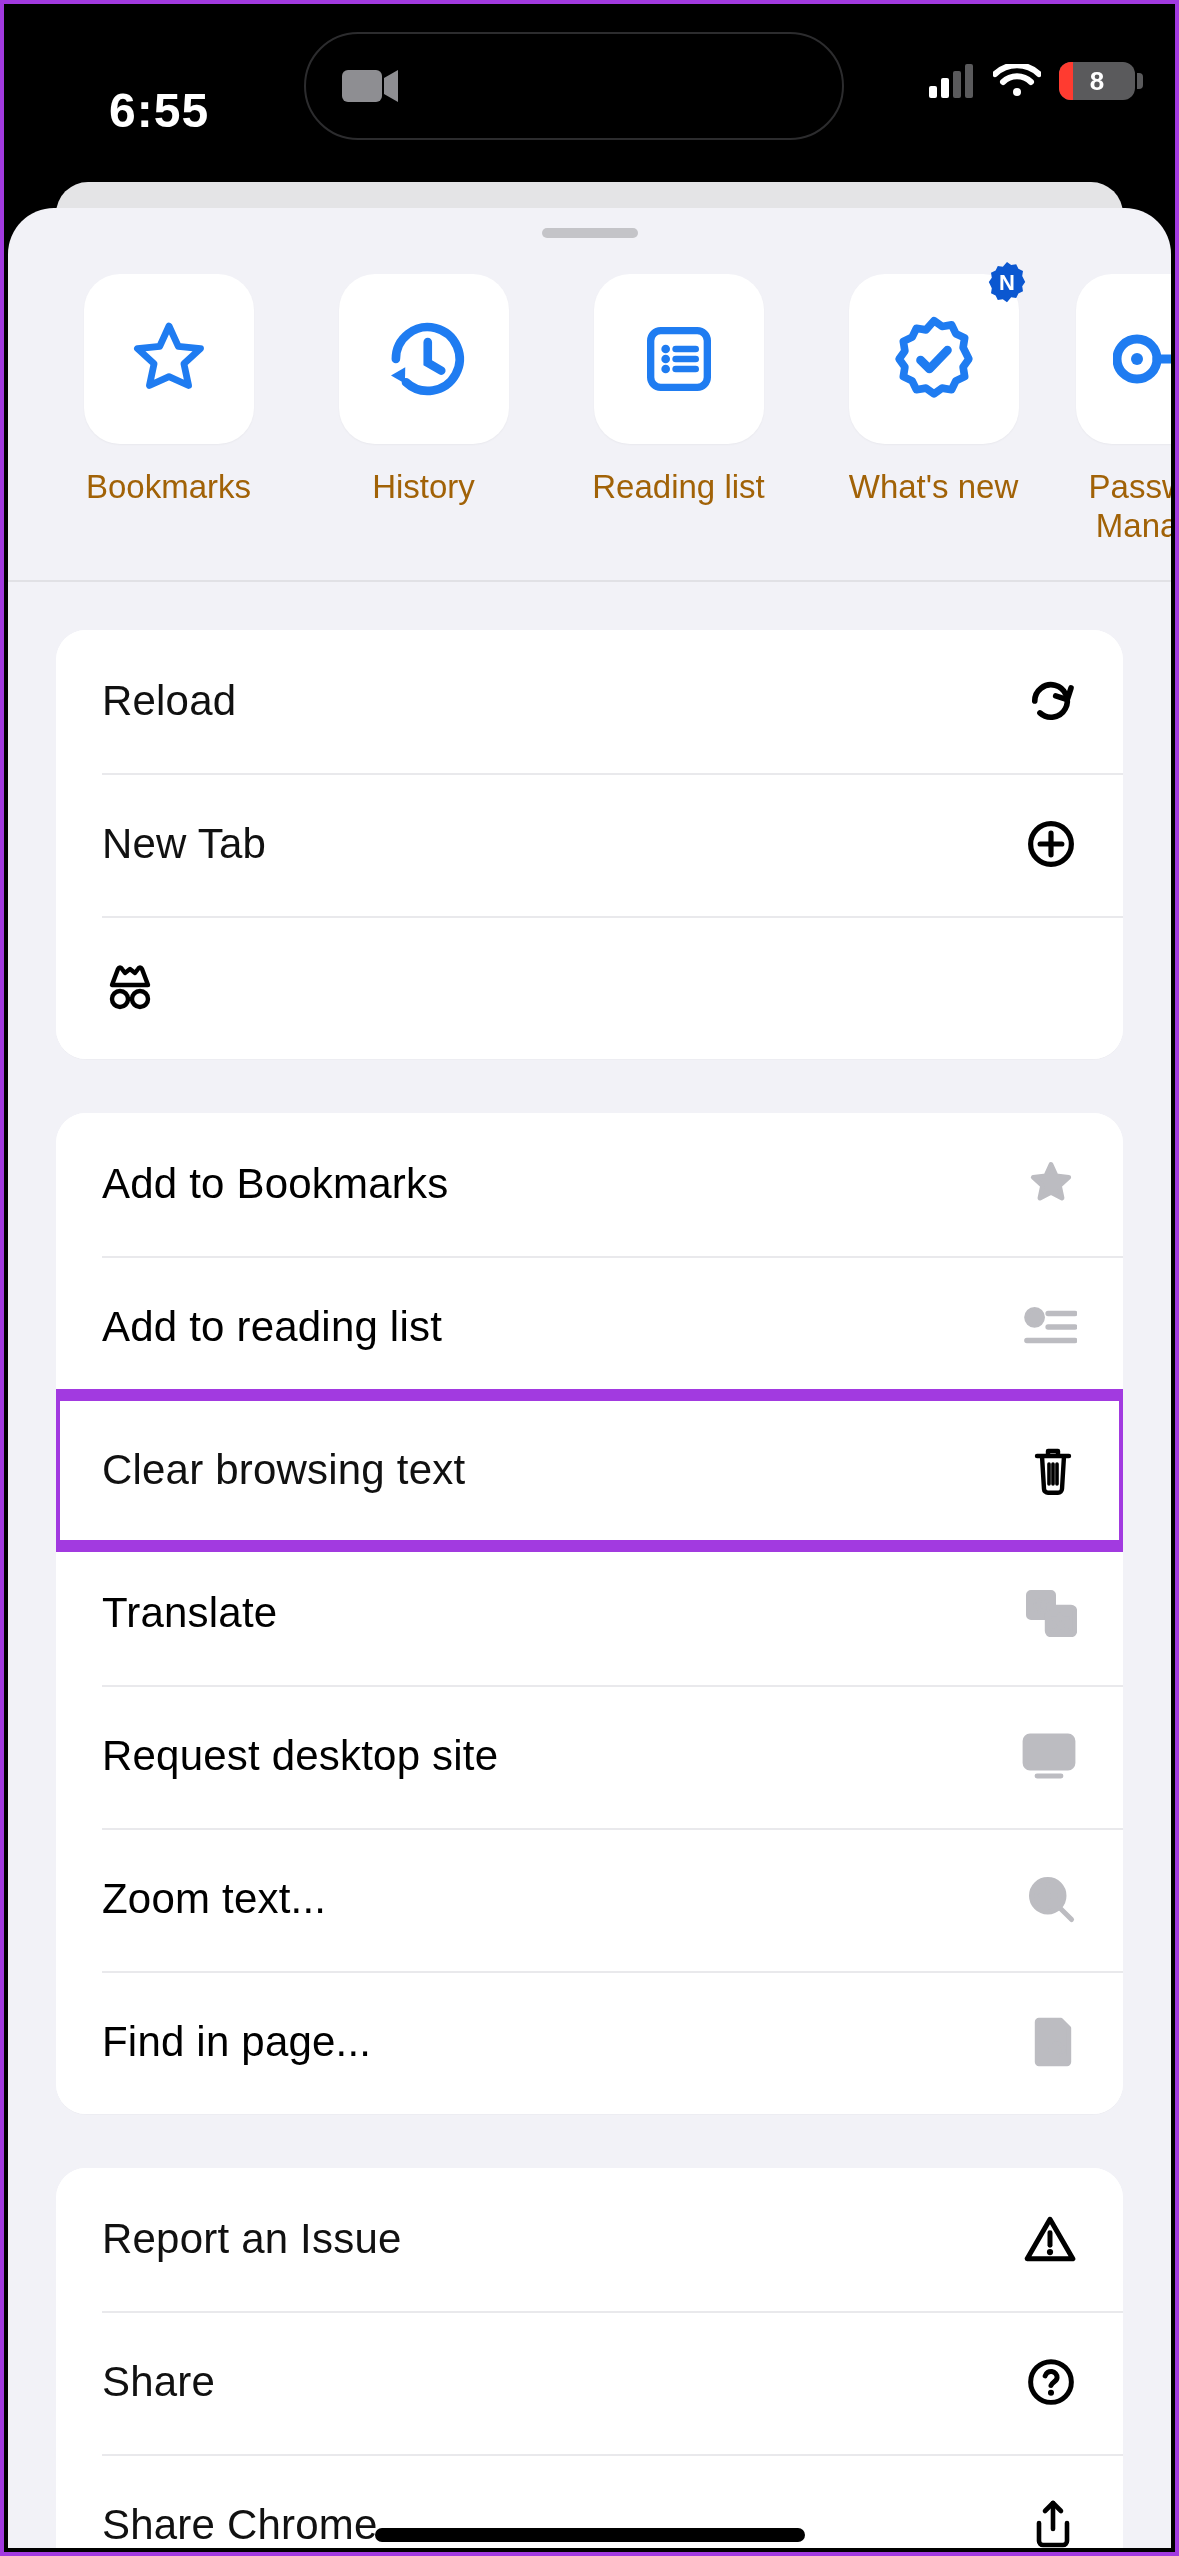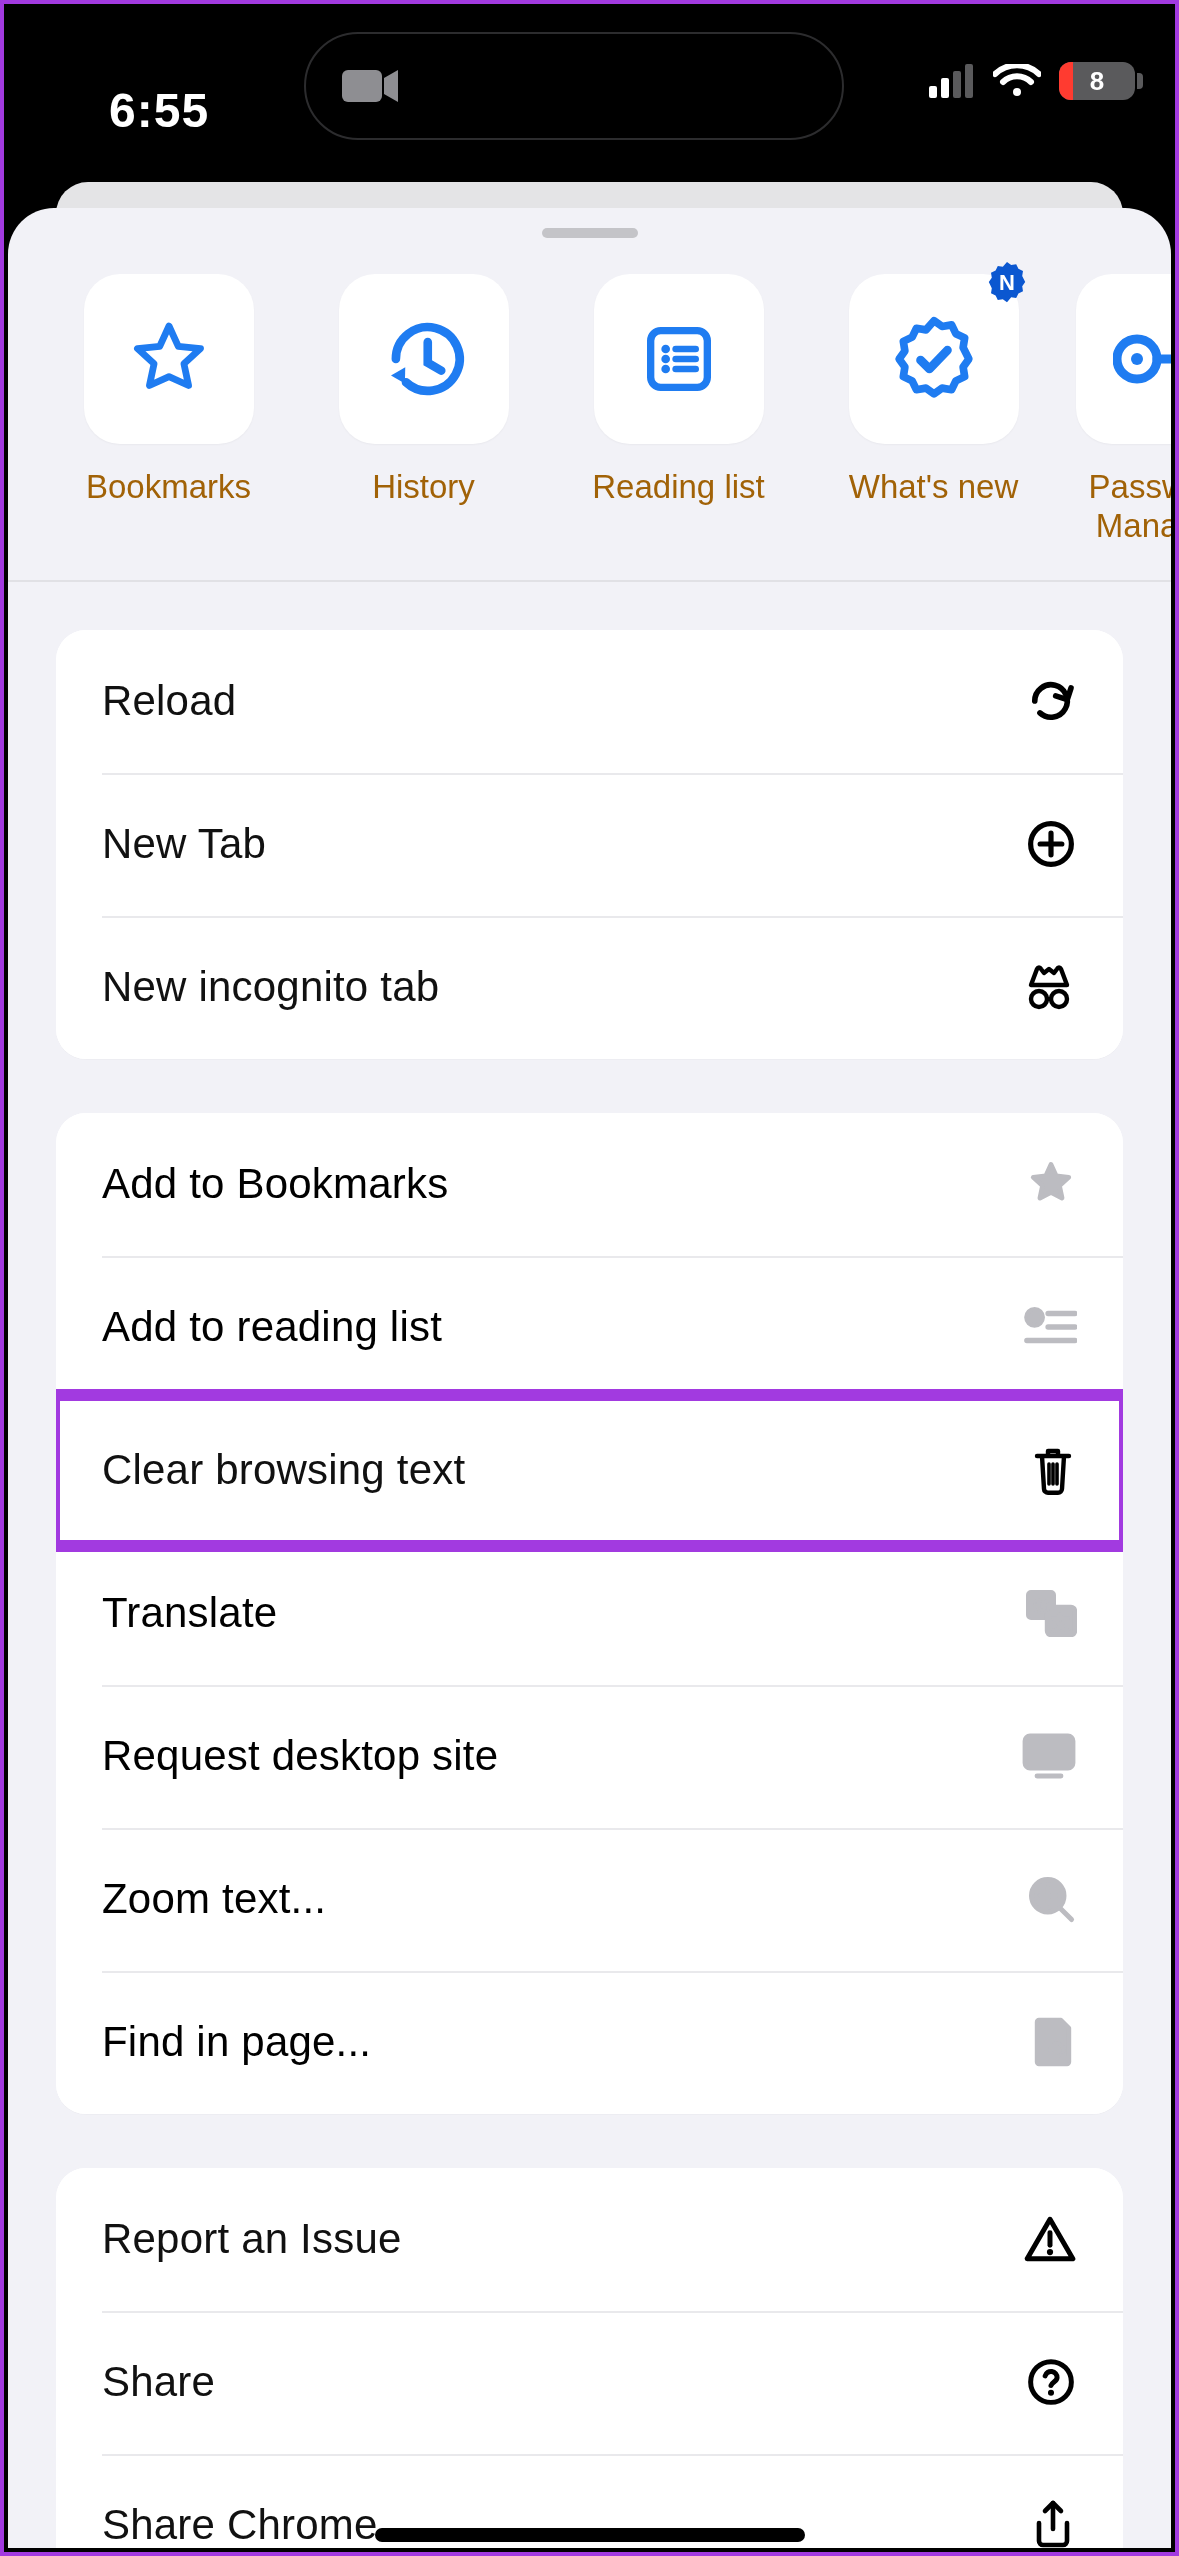--- a/index.html
+++ b/index.html
@@ -306,21 +306,20 @@
       <div class="row">
         <span class="row-label">New Tab</span>
         <span class="row-icon">
           <svg width="52" height="52" viewBox="0 0 24 24">
               <circle cx="12" cy="12" r="9.4" fill="none" stroke="#000" stroke-width="2.4"></circle>
               <path d="M12 7v10M7 12h10" stroke="#000" stroke-width="2.4" stroke-linecap="round"></path>
             </svg>
         </span>
       </div>
       <div class="row">
-        <span class="row-label">New incognito tab</span>
         <span class="row-icon">
           <svg width="56" height="52" viewBox="0 0 28 24">
             <path d="M5 11h18l-3-8c-.5-1-1.5-1-2 0l-1.5 2-2.5-2-2.5 2L10 3c-.5-1-1.5-1-2 0l-3 8z" fill="none" stroke="#000" stroke-width="2.2" stroke-linejoin="round"></path>
             <circle cx="9" cy="18" r="4" fill="none" stroke="#000" stroke-width="2.2"></circle>
             <circle cx="19" cy="18" r="4" fill="none" stroke="#000" stroke-width="2.2"></circle>
             <path d="M13 18h2" stroke="#000" stroke-width="2.2"></path>
           </svg>
         </span>
       </div>
     </div>

